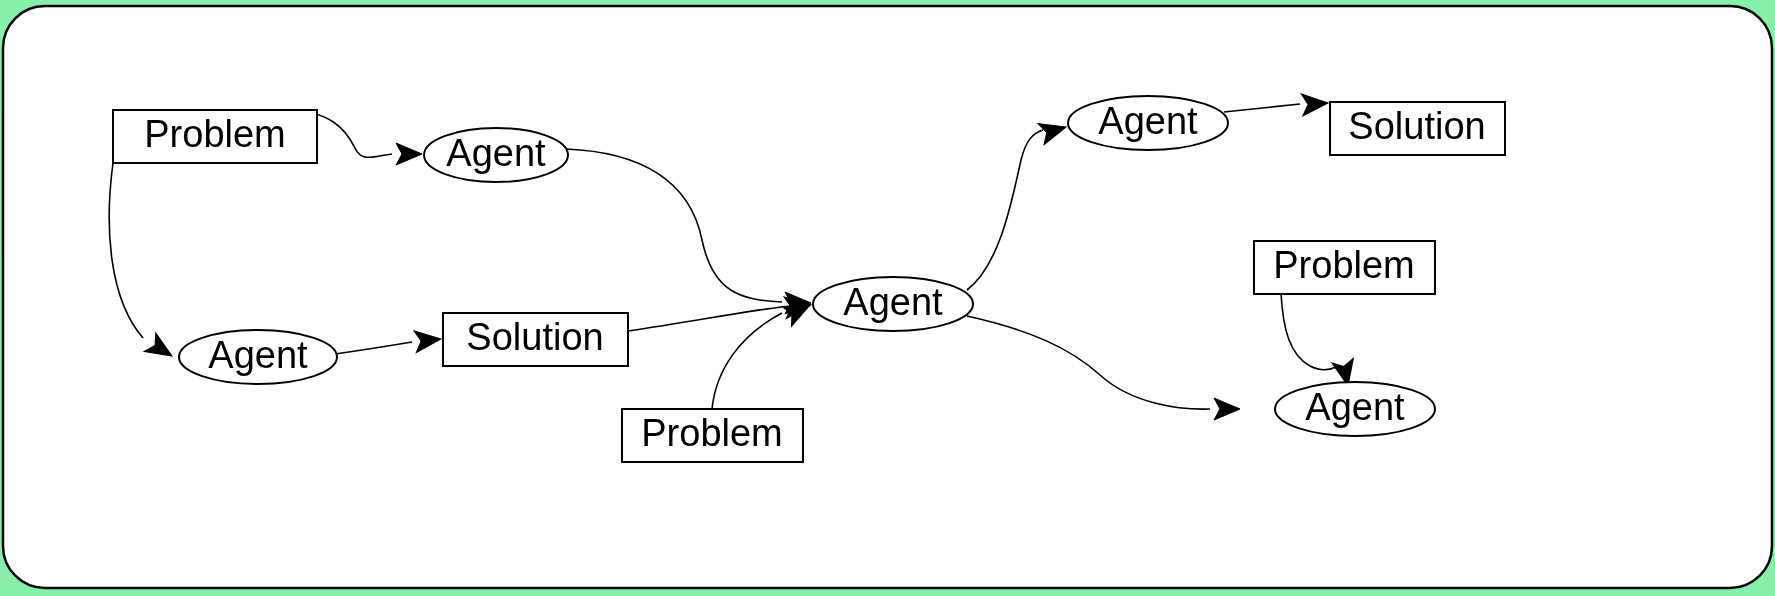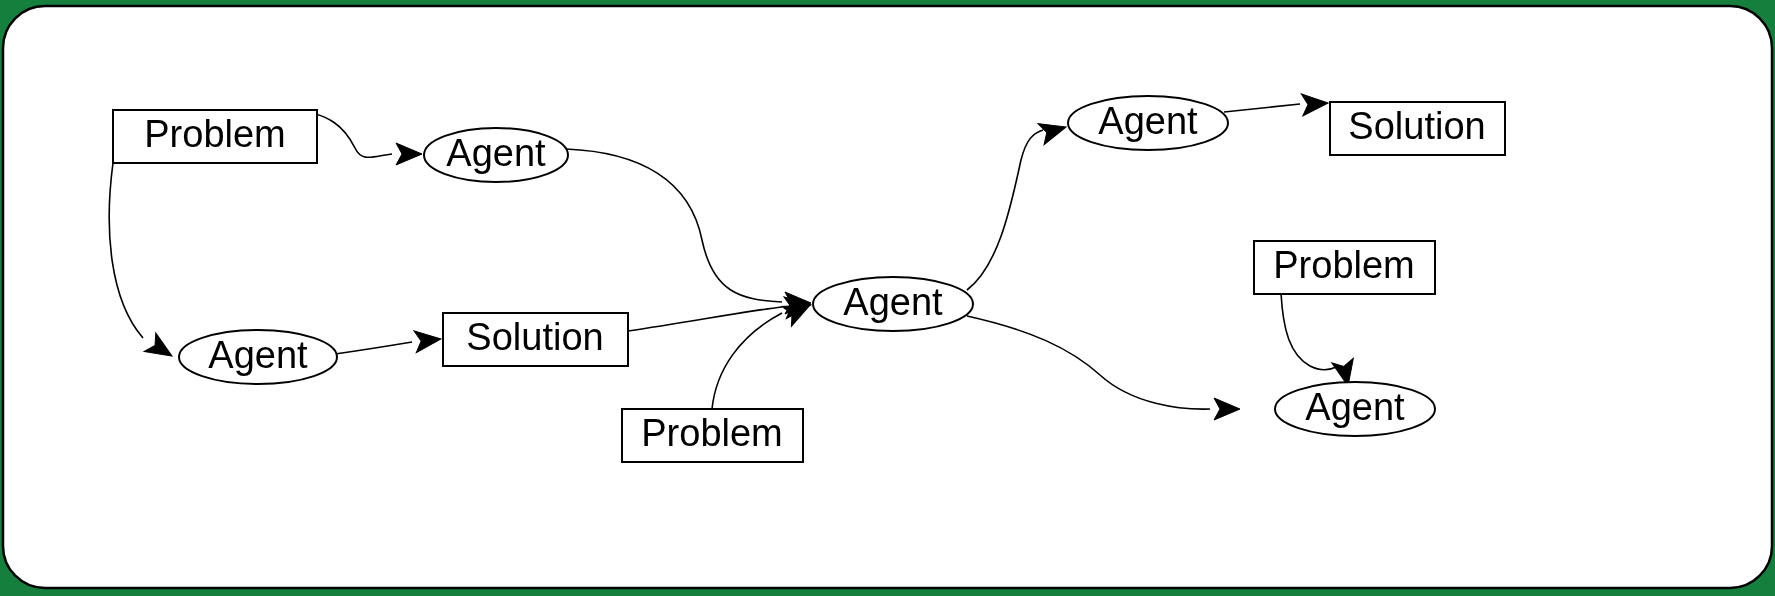--- a/index.html
+++ b/index.html
@@ -7,21 +7,21 @@
     padding: 0;
     background: #ffffff;
   }
   body {
     font-family: "Liberation Sans", sans-serif;
   }
   #canvas-wrap {
     position: relative;
     width: 1775px;
     height: 596px;
-    background: #15803d;
+    background: #86efac;
     overflow: hidden;
   }
   #diagram-svg {
     position: absolute;
     left: 0;
     top: 0;
     width: 1775px;
     height: 596px;
     display: block;
   }

